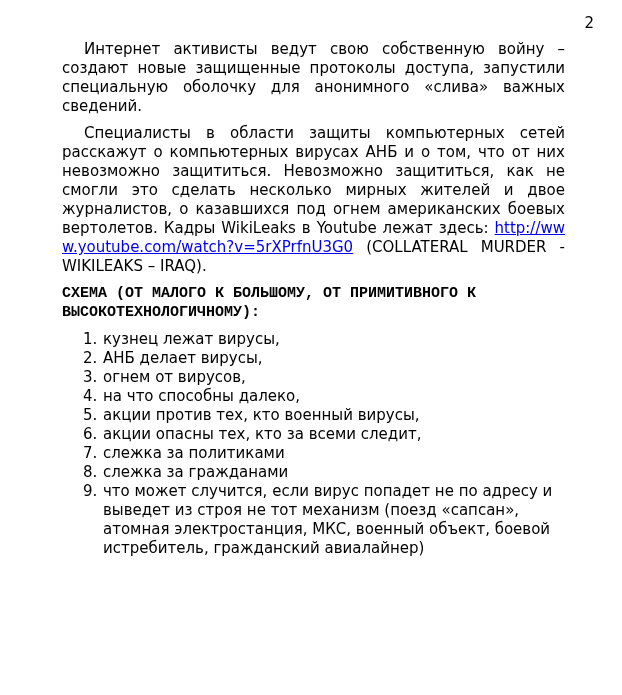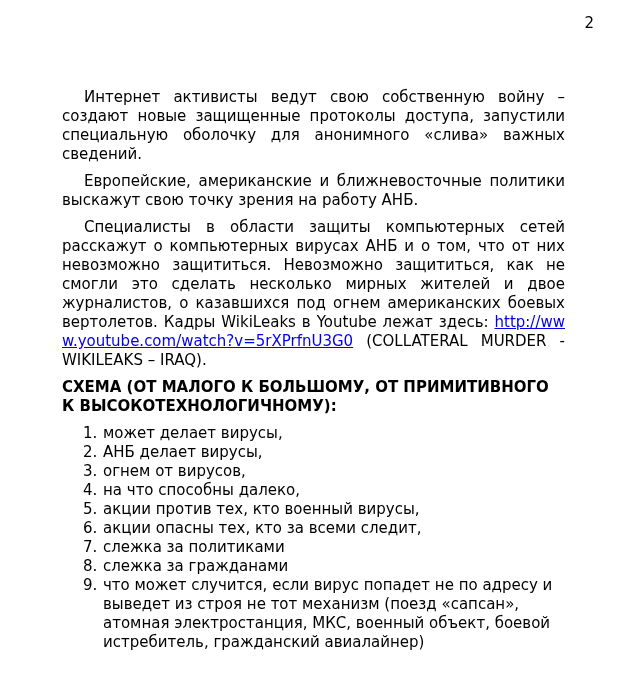--- a/index.html
+++ b/index.html
@@ -18,32 +18,32 @@
     position: absolute;
     top: 14px;
     right: 28px;
     text-align: right;
   }
   .content {
     position: absolute;
     left: 62px;
     top: 40px;
     width: 503px;
-    margin-top: 48px;
   }
   p.body {
     margin: 0 0 8px 0;
     text-indent: 22px;
     text-align: justify;
   }
   p.heading {
     margin: 0 0 8px 0;
     text-indent: 0;
     font-weight: bold;
     text-align: left;
+    font-family: Liberation Mono, monospace;
   }
   .doclink {
     color: #0000EE;
     text-decoration: underline;
     cursor: pointer;
     word-break: break-all;
   }
   .list { margin: 0; }
   .list .row { display: flex; align-items: flex-start; }
   .num {
@@ -58,31 +58,30 @@
 
 <div class="page">
 
   <div class="pagenum">2</div>
 
   <div class="content">
 
     <p class="body">Интернет активисты ведут свою собственную войну – создают новые защищенные протоколы доступа, запустили специальную оболочку для анонимного «слива» важных сведений.</p>
 
 
-    <p class="body">Европейские, американские и ближневосточные политики выскажут свою точку зрения на работу АНБ.</p>
 
     <p class="body"><span>Специалисты в области защиты компьютерных сетей расскажут о компьютерных вирусах АНБ и о том, что от них невозможно защититься. Невозможно защититься, как не смогли это сделать несколько мирных жителей и двое журналистов, о казавшихся под огнем американских боевых вертолетов. Кадры WikiLeaks в Youtube лежат здесь: </span><a class="doclink">http://www.youtube.com/watch?v=5rXPrfnU3G0</a><span> (COLLATERAL MURDER - WIKILEAKS – IRAQ).</span></p>
 
 
     <p class="heading">СХЕМА (ОТ МАЛОГО К БОЛЬШОМУ, ОТ ПРИМИТИВНОГО К ВЫСОКОТЕХНОЛОГИЧНОМУ):</p>
 
     <div class="list">
       <div class="row">
         <span class="num">1.</span>
-        <span class="itext">может делает вирусы,</span>
+        <span class="itext">кузнец лежат вирусы,</span>
       </div>
       <div class="row">
         <span class="num">2.</span>
         <span class="itext">АНБ делает вирусы,</span>
       </div>
       <div class="row">
         <span class="num">3.</span>
         <span class="itext">огнем от вирусов,</span>
       </div>
       <div class="row">

